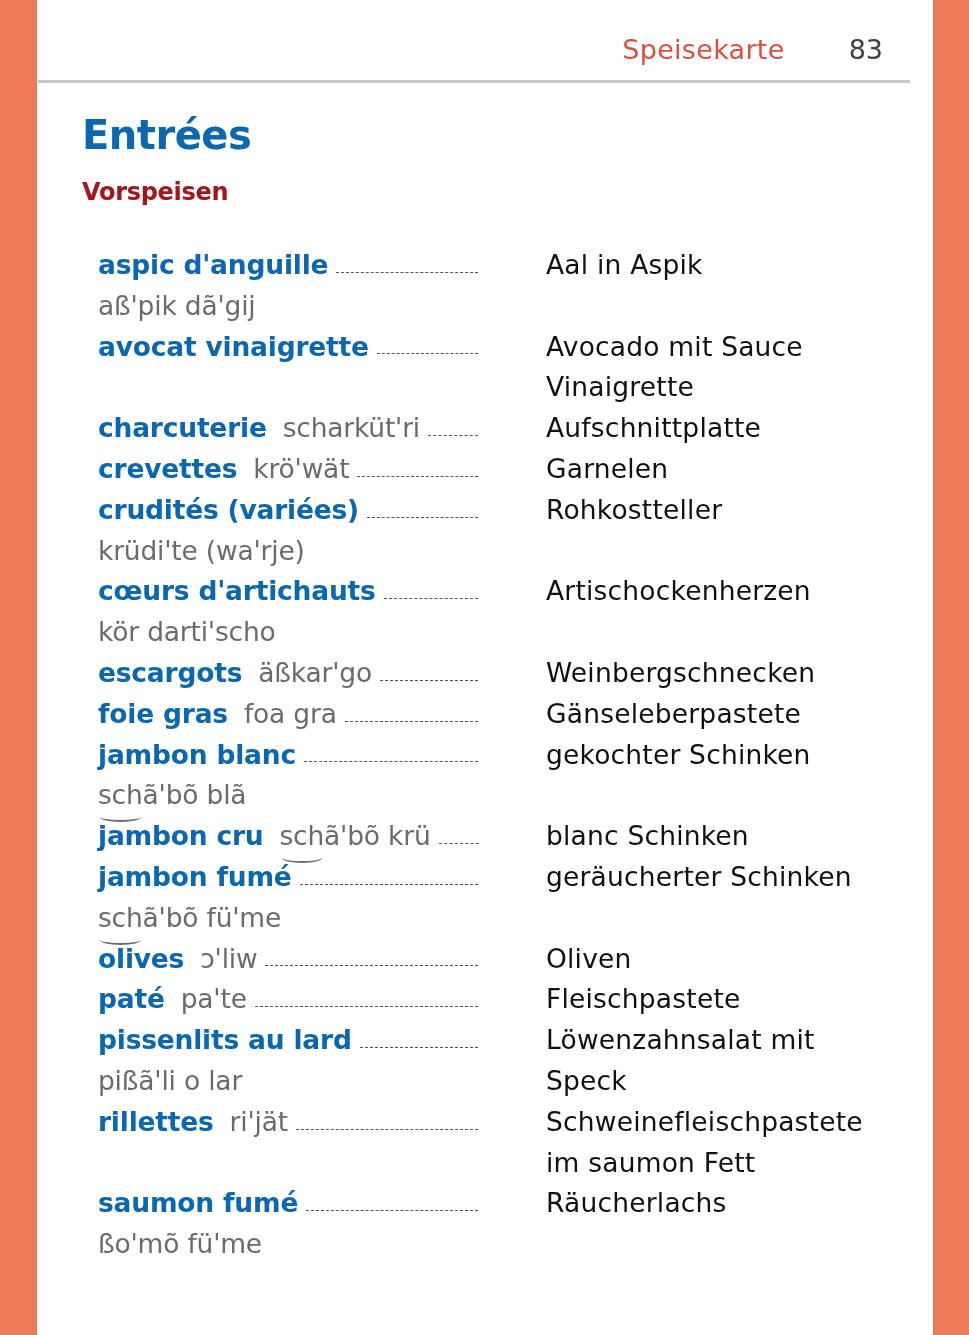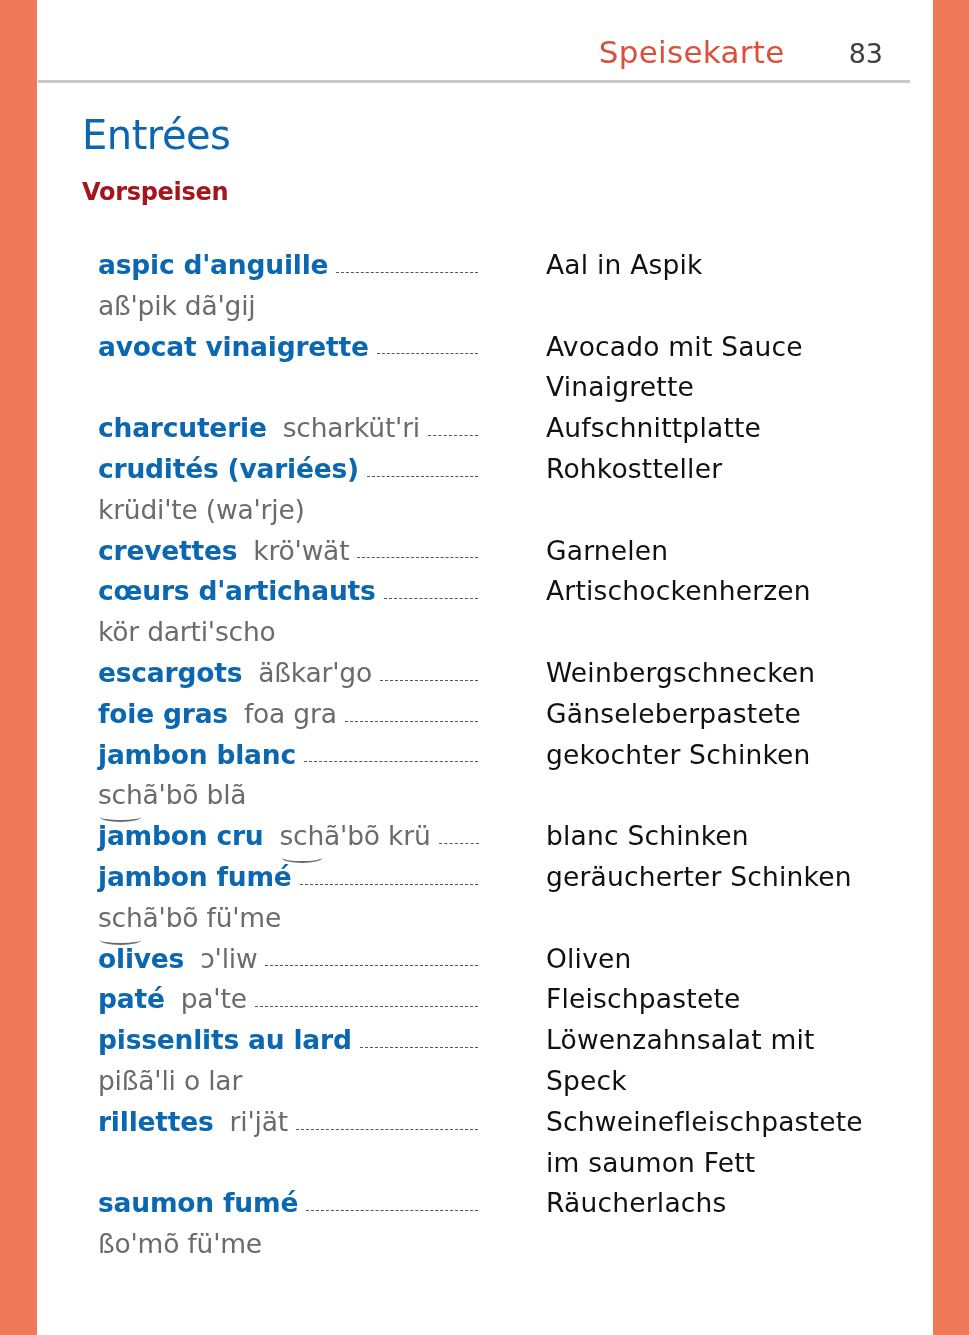--- a/index.html
+++ b/index.html
@@ -7,26 +7,26 @@
       width: 969px; height: 1335px; position: relative; overflow: hidden;
       background: #ffffff;
       font-family: "DejaVu Sans", "Liberation Sans", sans-serif;
     }
     .bar-left { position: absolute; left: 0; top: 0; width: 37px; height: 1335px; background: #ef7a5a; }
     .bar-right { position: absolute; left: 933px; top: 0; width: 36px; height: 1335px; background: #ef7a5a; }
     .running-head {
       position: absolute; top: 34px; right: 86px; height: 40px;
       display: flex; align-items: baseline; gap: 64px;
     }
-    .running-title { color: #d9503f; font-size: 31px; letter-spacing: 0.3px; }
+    .running-title { color: #d9503f; font-size: 27px; letter-spacing: 0.3px; }
     .page-number { color: #404040; font-size: 27px; }
     .head-rule { position: absolute; left: 38px; top: 80px; width: 872px; height: 3px; background: #c8c8c8; }
     .section-title {
       position: absolute; left: 82px; top: 112px;
-      color: #0a67b0; font-size: 40px; font-weight: normal; letter-spacing: -0.5px;
+      color: #0a67b0; font-size: 40px; font-weight: bold; letter-spacing: -0.5px;
     }
     .section-subtitle {
       position: absolute; left: 82px; top: 178px;
       color: #a3171c; font-size: 24px; font-weight: bold; letter-spacing: -0.3px;
     }
     .entries {
       position: absolute; left: 82px; top: 245px; width: 800px;
     }
     .entry { display: grid; grid-template-columns: 396px 32px 372px; }
     .fr-col { display: flex; flex-direction: column; margin-left: 16px; }
@@ -111,52 +111,52 @@
       <div></div>
       <div class="de-col">
         <div class="line">
           <span class="de">Aufschnittplatte</span>
         </div>
       </div>
     </div>
     <div class="entry">
       <div class="fr-col">
         <div class="line">
-          <span class="term">crudités (variées)</span>
-          <span class="leader"></span>
-        </div>
-        <div class="line">
-          <span class="pron">krüdi'te (wa'rje)</span>
-        </div>
-      </div>
-      <div></div>
-      <div class="de-col">
-        <div class="line">
-          <span class="de">Rohkostteller</span>
-        </div>
-      </div>
-    </div>
-    <div class="entry">
-      <div class="fr-col">
-        <div class="line">
           <span class="term">crevettes</span>
           <span class="pron inline">krö'wät</span>
           <span class="leader"></span>
         </div>
       </div>
       <div></div>
       <div class="de-col">
         <div class="line">
           <span class="de">Garnelen</span>
         </div>
       </div>
     </div>
     <div class="entry">
       <div class="fr-col">
         <div class="line">
+          <span class="term">crudités (variées)</span>
+          <span class="leader"></span>
+        </div>
+        <div class="line">
+          <span class="pron">krüdi'te (wa'rje)</span>
+        </div>
+      </div>
+      <div></div>
+      <div class="de-col">
+        <div class="line">
+          <span class="de">Rohkostteller</span>
+        </div>
+      </div>
+    </div>
+    <div class="entry">
+      <div class="fr-col">
+        <div class="line">
           <span class="term">cœurs d'artichauts</span>
           <span class="leader"></span>
         </div>
         <div class="line">
           <span class="pron">kör darti'scho</span>
         </div>
       </div>
       <div></div>
       <div class="de-col">
         <div class="line">

